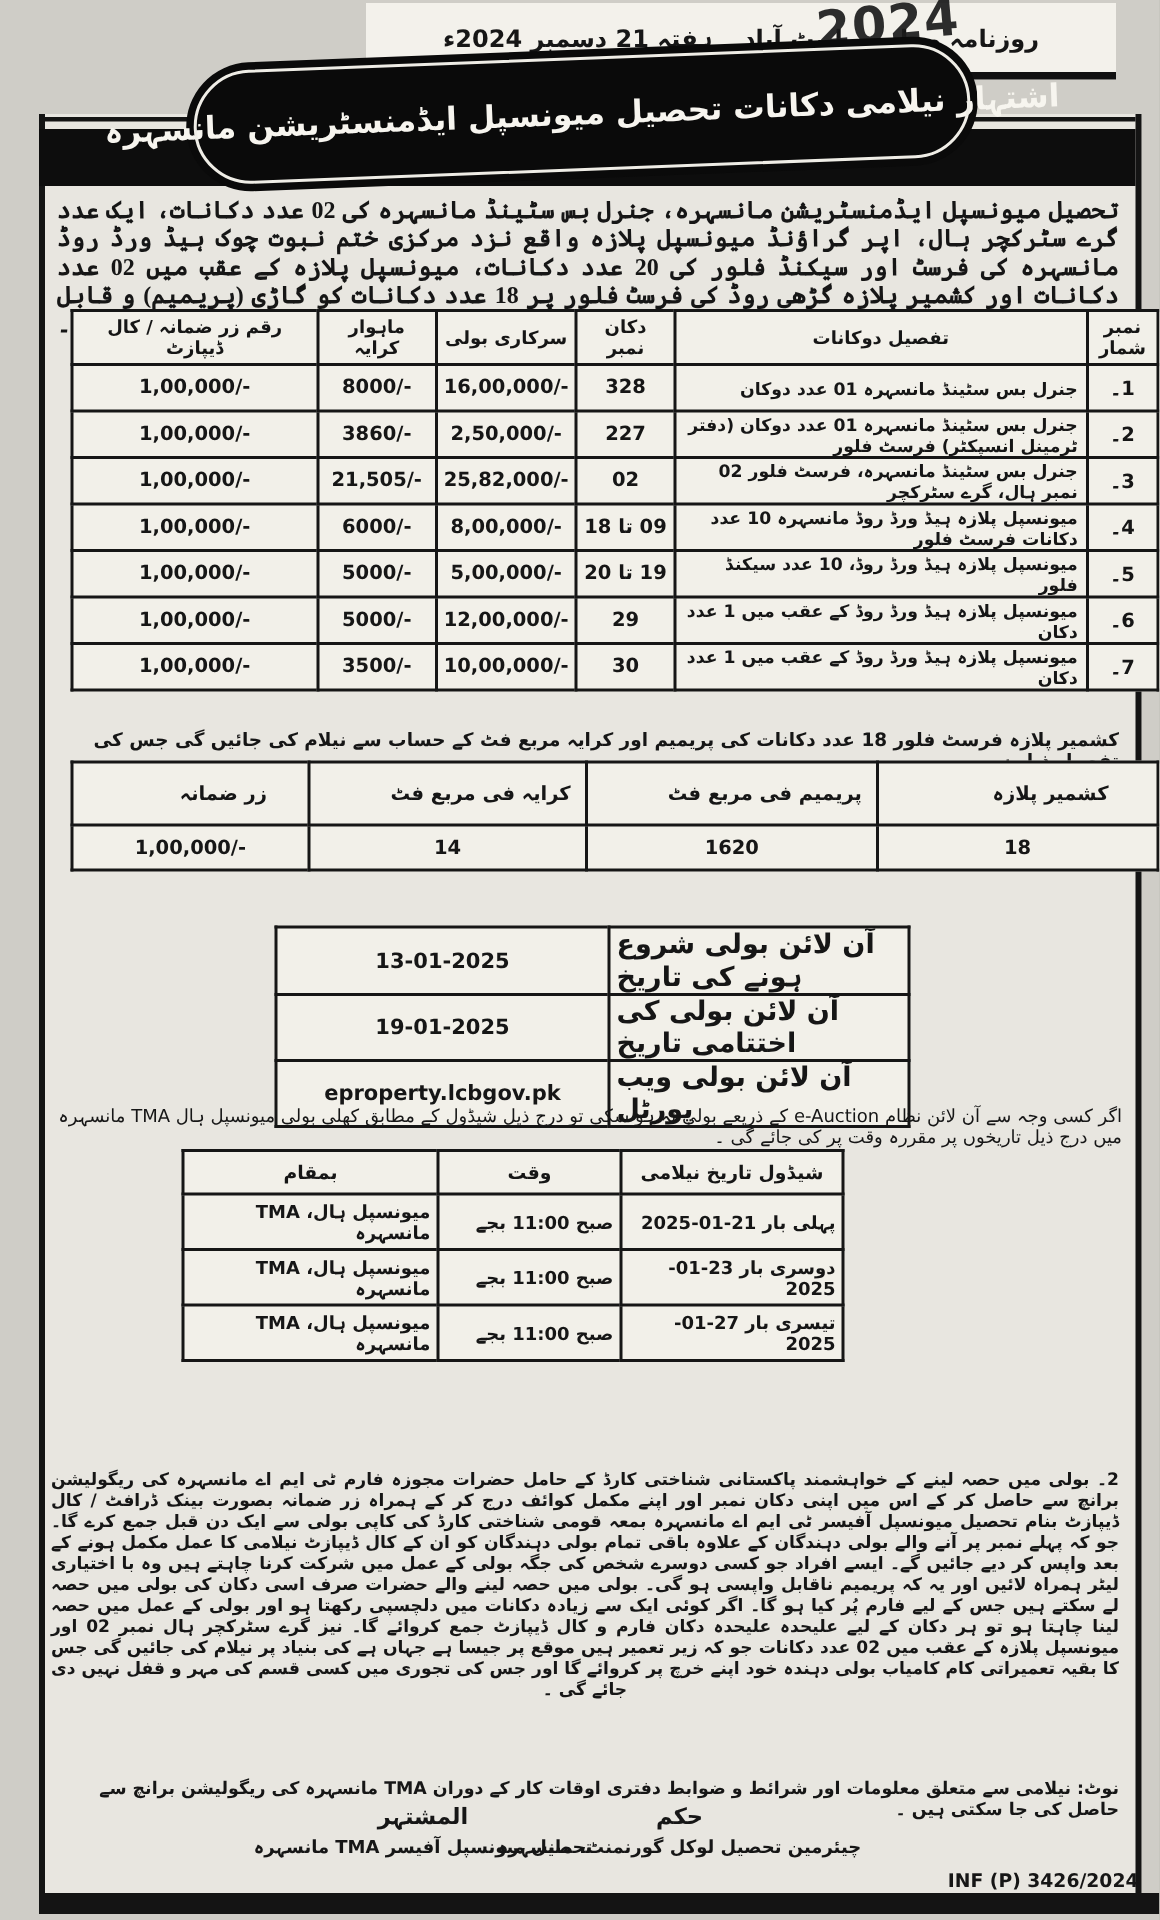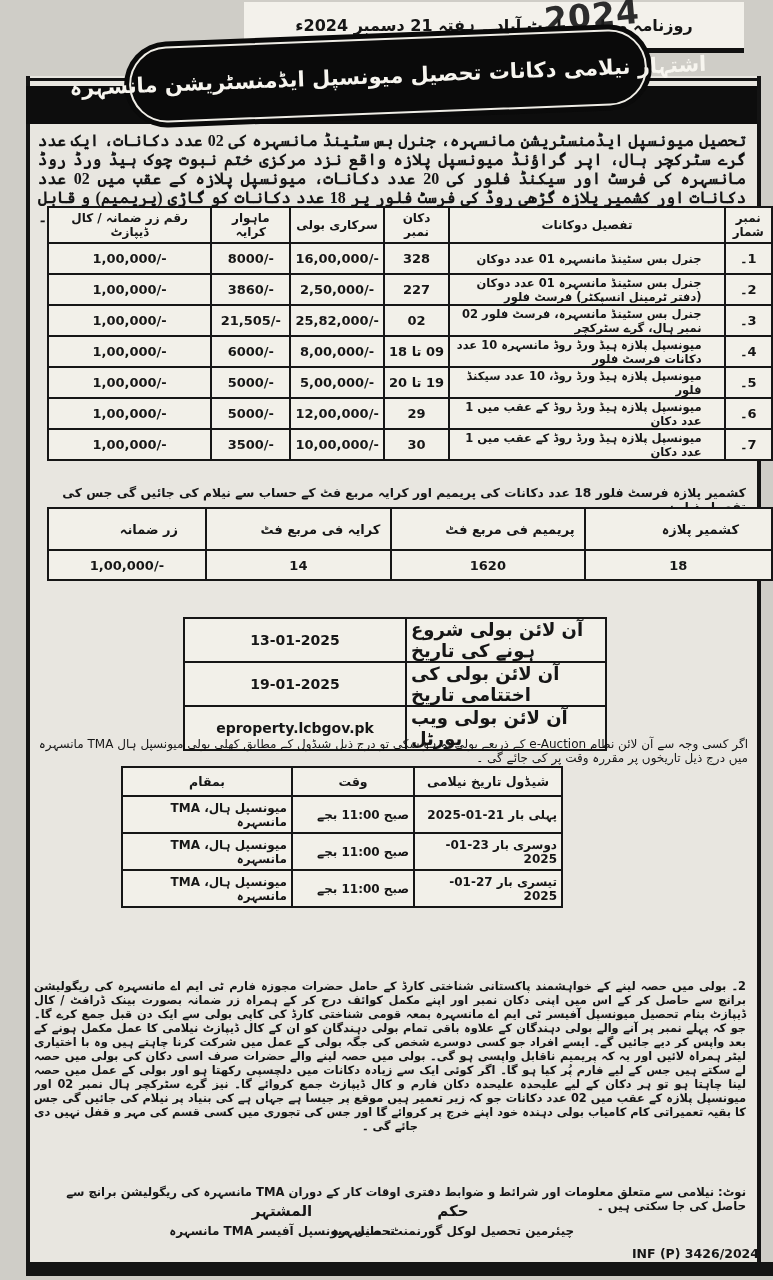--- a/index.html
+++ b/index.html
@@ -44,21 +44,21 @@
 
   table { border-collapse:collapse; background:#f2f0e9; table-layout:fixed; }
   td,th { border:2px solid #161616; padding:0 4px; overflow:hidden; }
 
   .t1 { position:absolute; left:47px; top:206px; direction:rtl; }
   .t1 th { height:34px; font-size:12px; font-weight:bold; text-align:center; }
   .t1 td { height:29px; }
   .c-ser{width:38px} .c-det{width:282px} .c-no{width:58px}
   .c-bid{width:78px} .c-rent{width:70px} .c-dep{width:160px}
   .num { font-weight:bold; font-size:13px; text-align:center; }
-  .details { font-size:11.5px; font-weight:bold; text-align:right; padding-right:22px; }
+  .details { font-size:11.5px; font-weight:bold; text-align:right; padding-right:5px; }
 
   .kashmir-note {
     position:absolute; left:30px; top:486px; width:716px;
     direction:rtl; text-align:right; font-size:12.3px; font-weight:bold;
   }
 
   .t2 { position:absolute; left:47px; top:507px; direction:rtl; }
   .t2 th { height:40px; font-size:13px; font-weight:bold; text-align:center;padding-left:48px; }
   .t2 td { height:28px; }
   .k-plaza{width:178px} .k-prem{width:188px} .k-rent{width:180px} .k-dep{width:136px}

